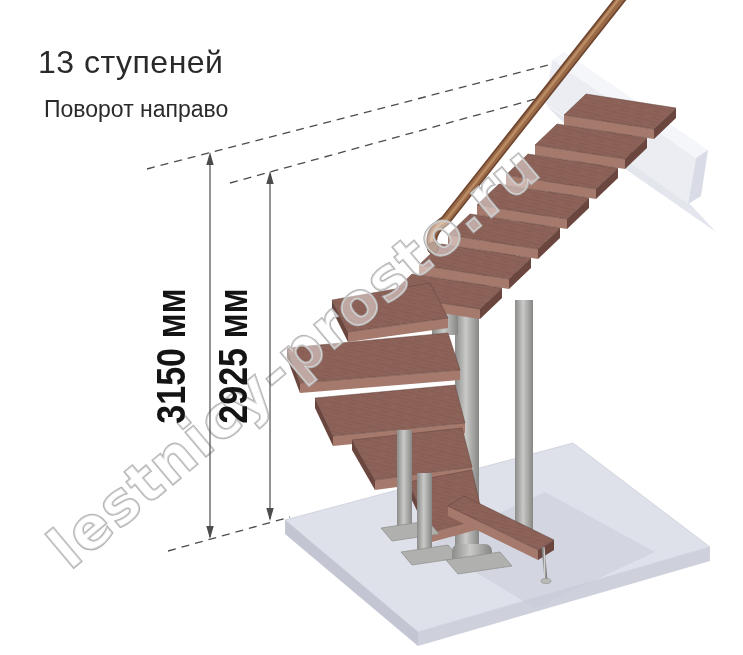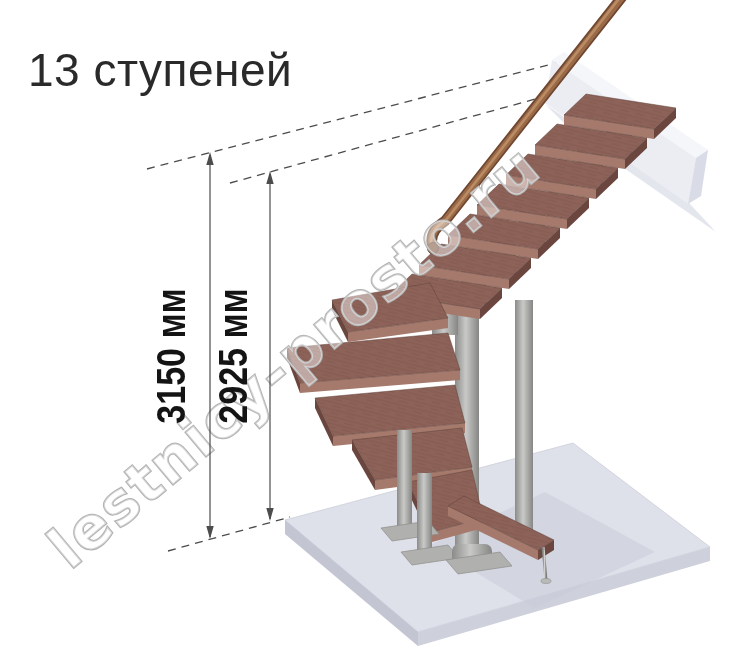--- a/index.html
+++ b/index.html
@@ -4,22 +4,22 @@
 <style>
   html,body{margin:0;padding:0;background:#ffffff;}
   .canvas{
     position:relative;
     width:743px;height:655px;
     background:#ffffff;
     overflow:hidden;
     font-family:"Liberation Sans","DejaVu Sans",sans-serif;
   }
   .title{
-    position:absolute;left:28px;top:46px;
-    font-size:46px;line-height:1.05;color:#2a2a2a;
+    position:absolute;left:38px;top:46px;
+    font-size:32px;line-height:1.05;color:#2a2a2a;
     letter-spacing:0.5px;white-space:nowrap;
   }
   .subtitle{
     position:absolute;left:44px;top:96px;
     font-size:23px;color:#2a2a2a;white-space:nowrap;
   }
   svg{position:absolute;left:0;top:0;}
   .dimtext{
     font-family:"Liberation Sans","DejaVu Sans",sans-serif;
     font-weight:bold;font-size:40px;fill:#141414;
@@ -197,14 +197,15 @@
     </g>
     <g>
       <line x1="270" y1="174" x2="270" y2="519" stroke="#4c4c4c" stroke-width="1.2"></line>
       <polygon points="270,171 266.3,184 273.7,184" fill="#4c4c4c"></polygon>
       <polygon points="270,521 266.3,508 273.7,508" fill="#4c4c4c"></polygon>
       <text class="dimtext" text-anchor="middle" transform="translate(247,356) rotate(-90) scale(0.85,1)">2925 мм</text>
     </g>
   </svg>
 
   <div class="title">13 ступеней</div>
+  <div class="subtitle">Поворот направо</div>
 
 </div>
 
 </body></html>

